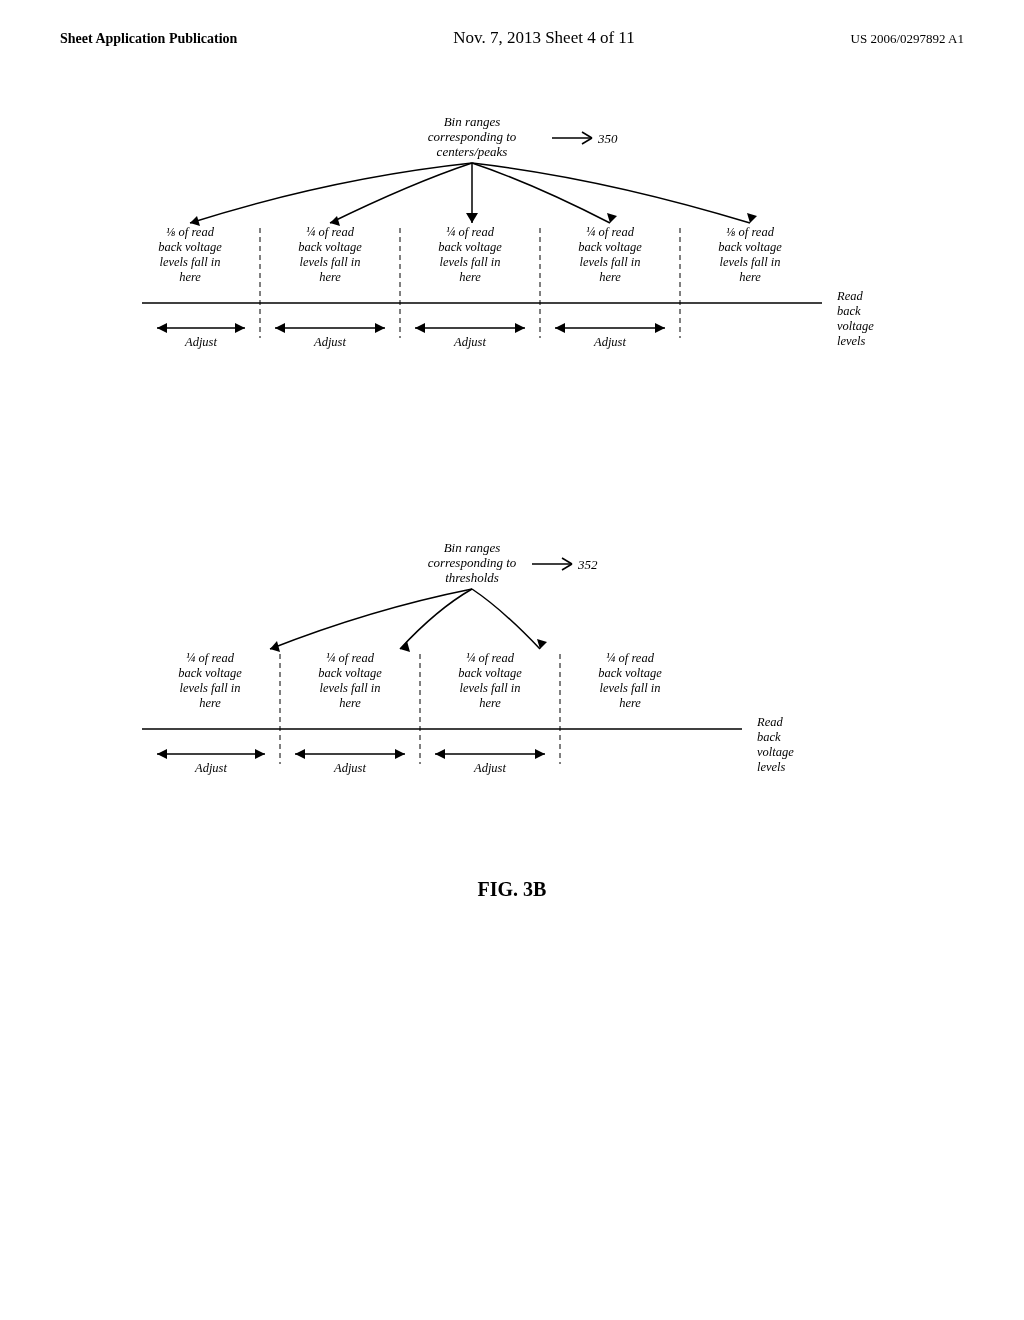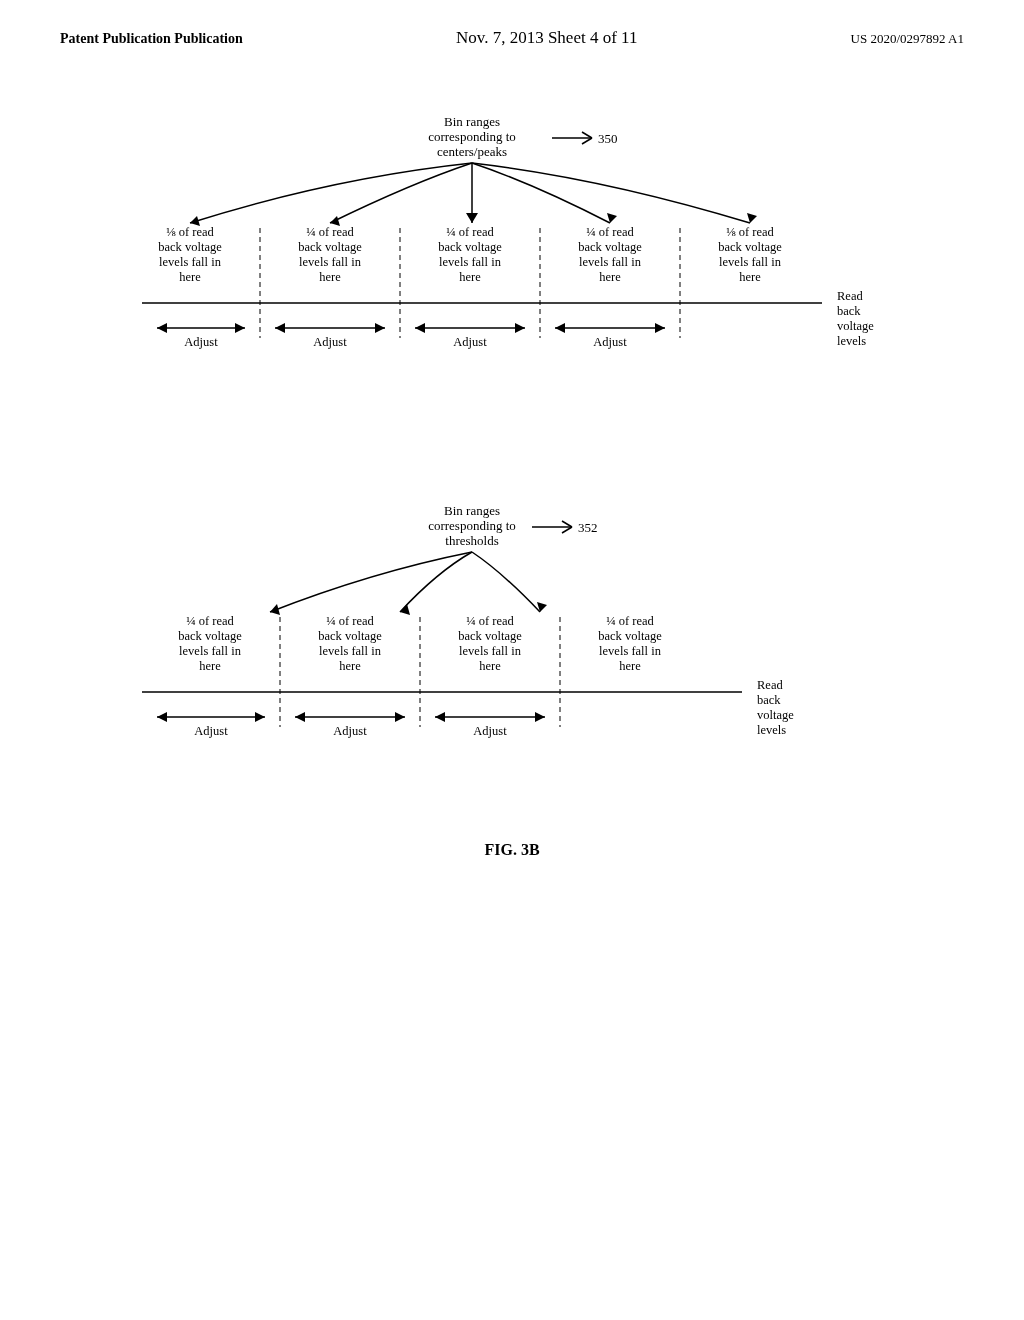--- a/index.html
+++ b/index.html
@@ -35,38 +35,39 @@
     .content {
       padding: 0 60px;
     }
 
     
     .diagram-container {
       margin-top: 60px;
       display: flex;
       flex-direction: column;
       align-items: center;
-      gap: 75px;
+      gap: 112px;
+      font-style: italic;
     }
 
     
     .fig-caption {
       text-align: center;
       margin-top: 30px;
-      font-size: 16px;
+      font-size: 20px;
       font-weight: bold;
     }
   </style>
 </head>
 <body>
 
 <div class="header">
-  <span class="header-left">Patent Publication Publication</span>
+  <span class="header-left">Sheet Application Publication</span>
   <span class="header-center">Nov. 7, 2013   Sheet 4 of 11</span>
-  <span class="header-right">US 2020/0297892 A1</span>
+  <span class="header-right">US 2006/0297892 A1</span>
 </div>
 
 <div class="content">
   <div class="diagram-container">
 
     <div style="position:relative; width:860px;">
       <svg viewBox="0 0 860 310" xmlns="http://www.w3.org/2000/svg" style="overflow:visible;">
 
         <text x="390" y="18" text-anchor="middle" font-family="Times New Roman" font-size="13">Bin ranges</text>
         <text x="390" y="33" text-anchor="middle" font-family="Times New Roman" font-size="13">corresponding to</text>

